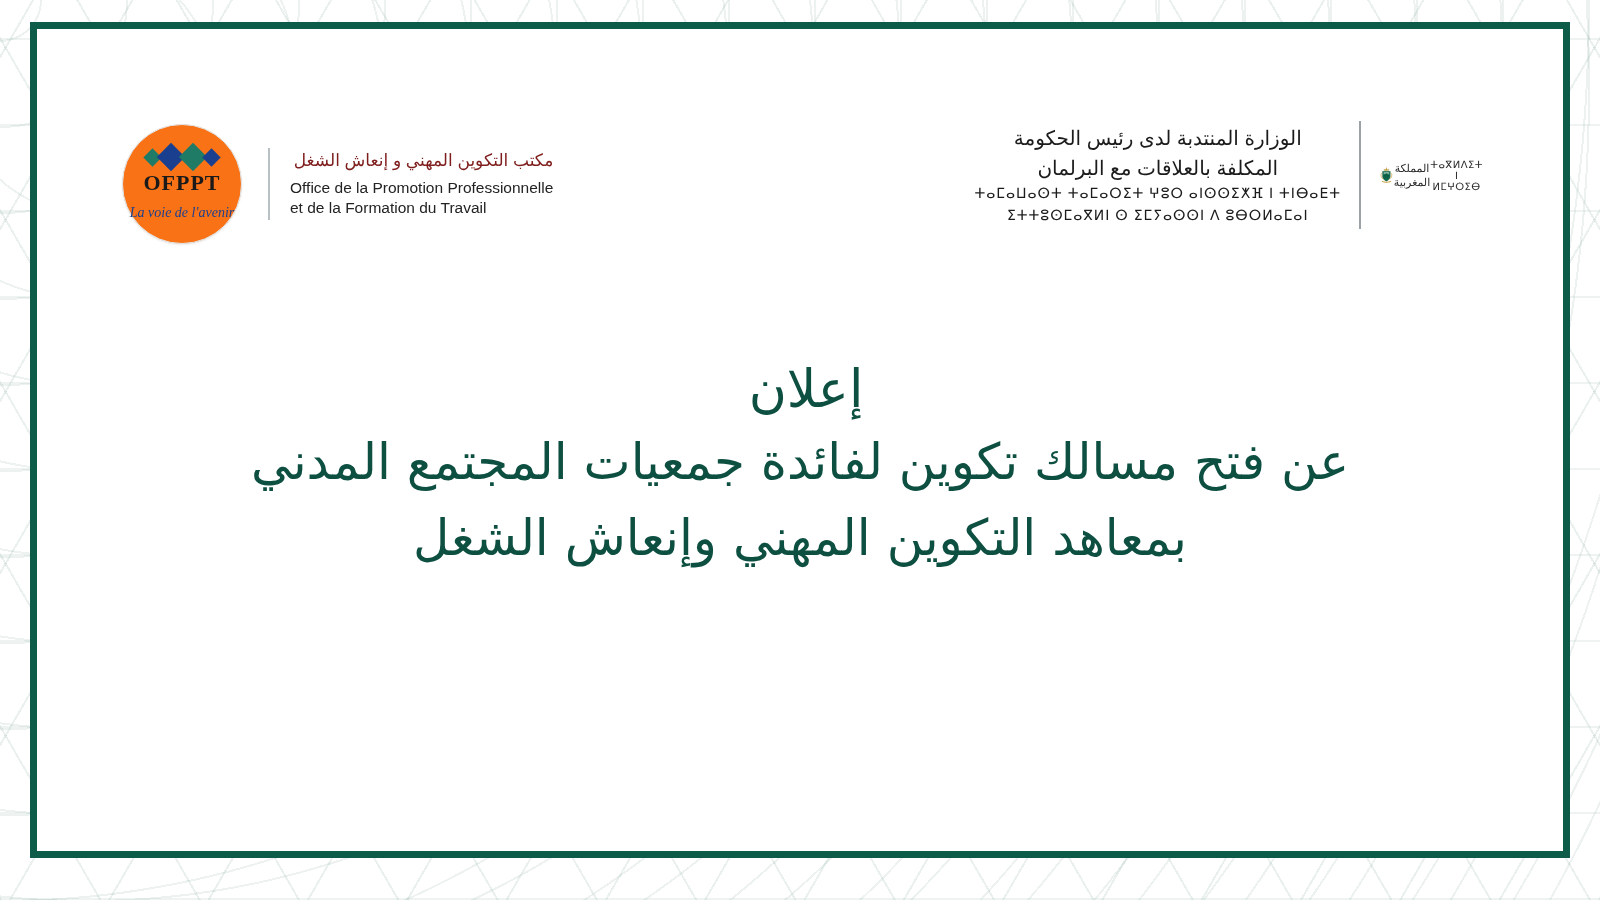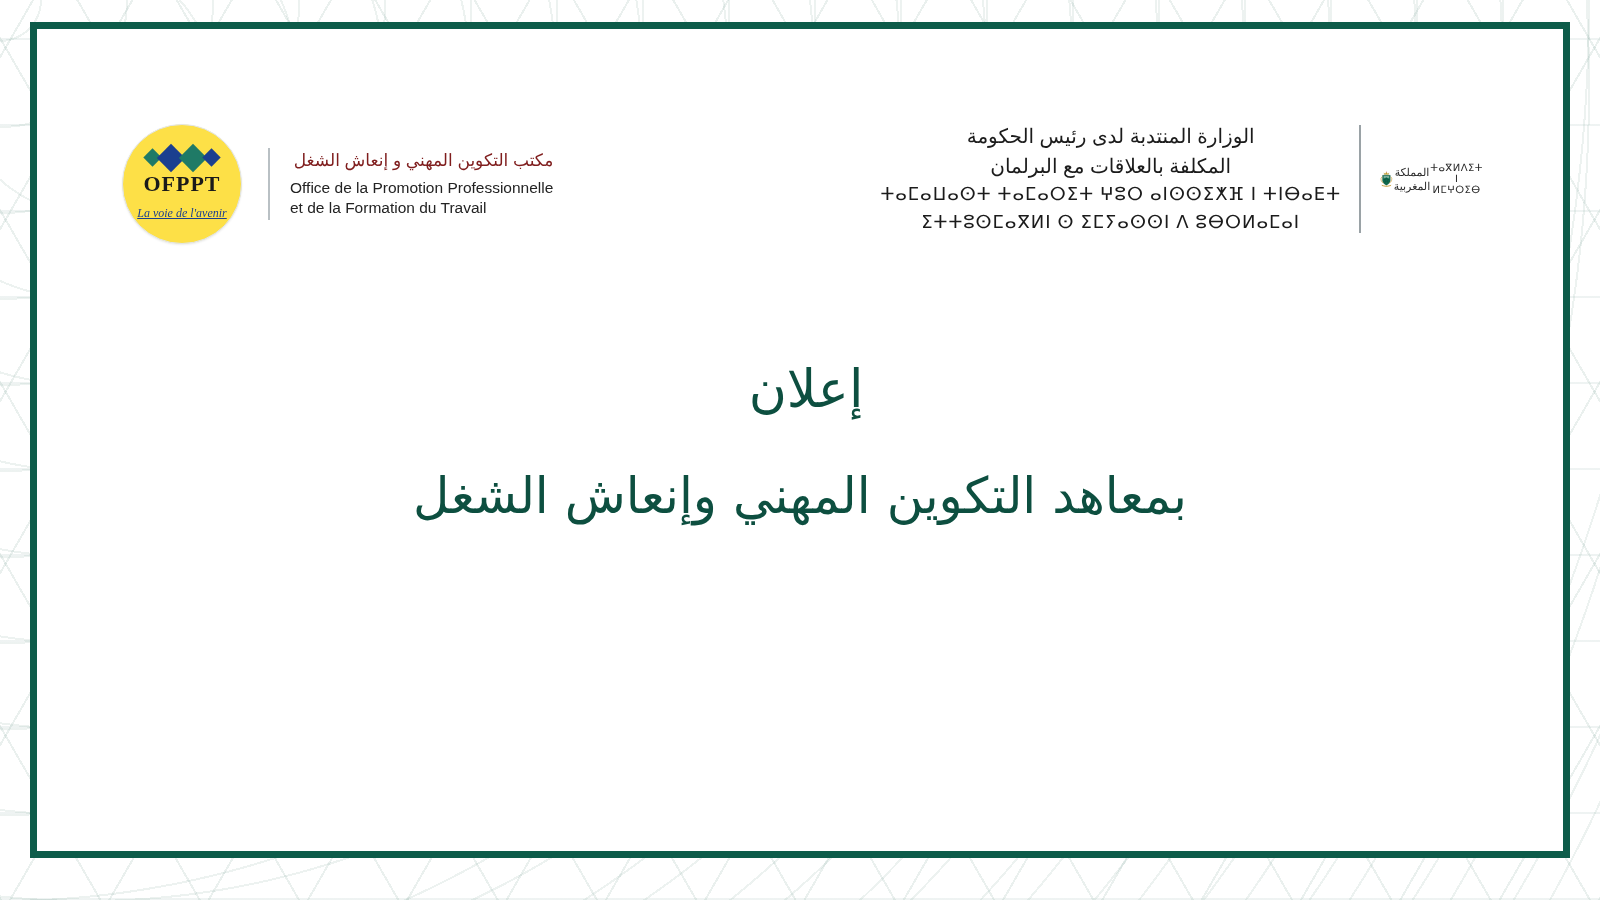--- a/index.html
+++ b/index.html
@@ -72,21 +72,21 @@
     position: absolute;
     left: 85px;
     top: 95px;
     display: flex;
     align-items: center;
   }
   .ofppt-badge {
     width: 118px;
     height: 118px;
     border-radius: 50%;
-    background: #fde047;
+    background: #f97316;
     border: 1px solid #e2e6e8;
     display: flex;
     flex-direction: column;
     align-items: center;
     justify-content: center;
     box-shadow: 0 1px 2px rgba(0,0,0,0.08);
   }
   .ofppt-diamonds {
     display: flex;
     align-items: center;
@@ -104,24 +104,23 @@
   .ofppt-name {
     font-family: "Liberation Serif", serif;
     font-weight: bold;
     font-size: 22px;
     letter-spacing: 1px;
     color: #1a1a1a;
   }
   .ofppt-tag {
     font-family: "Liberation Serif", serif;
     font-style: italic;
-    font-size: 12px;
+    font-size: 14px;
     color: #1b3f8f;
     margin-top: 9px;
-    text-decoration: underline;
   }
   .ofppt-divider {
     width: 2px;
     height: 72px;
     background: #b9c0c4;
     margin: 0 20px 0 26px;
   }
   .ofppt-text {
     display: flex;
     flex-direction: column;
@@ -155,21 +154,21 @@
     color: #1b1b1b;
     margin-left: 0;
     margin-right: 0;
   }
   .min-ar1, .min-ar2 {
     font-size: 20px;
     line-height: 1.5;
     letter-spacing: 0.5px;
   }
   .min-tif1, .min-tif2 {
-    font-size: 18px;
+    font-size: 14px;
     line-height: 1.55;
     letter-spacing: 1px;
     color: #1b1b1b;
     direction: ltr;
   }
   .ministry-divider {
     width: 2px;
     height: 108px;
     background: #9aa2a6;
     margin: 0 18px;
@@ -208,21 +207,21 @@
     top: 330px;
     text-align: center;
     direction: rtl;
     color: #0d4f40;
     font-family: "DejaVu Sans", sans-serif;
   }
   .ann-title {
     font-size: 52px;
     font-weight: normal;
     letter-spacing: 1px;
-    margin-bottom: 44px;
+    margin-bottom: 10px;
     color: #0d4f40;
     padding-left: 12px;
   }
   .ann-line1 {
     font-size: 50px;
     line-height: 1.35;
     color: #0d4f40;
     padding: 0 140px;
   }
   .ann-line2 {
@@ -291,17 +290,18 @@
           </svg>
           <div class="emblem-caption">المملكة المغربية</div>
           <div class="emblem-caption2">ⵜⴰⴳⵍⴷⵉⵜ ⵏ ⵍⵎⵖⵔⵉⴱ</div>
         </div>
       </div>
 
     </div>
 
     <div class="announcement">
       <div class="ann-title">إعلان</div>
+      <div class="ann-line1">عن فتح مسالك تكوين لفائدة جمعيات المجتمع المدني</div>
       <div class="ann-line2">بمعاهد التكوين المهني وإنعاش الشغل</div>
     </div>
 
   </div>
 </div>
 
 </body></html>

